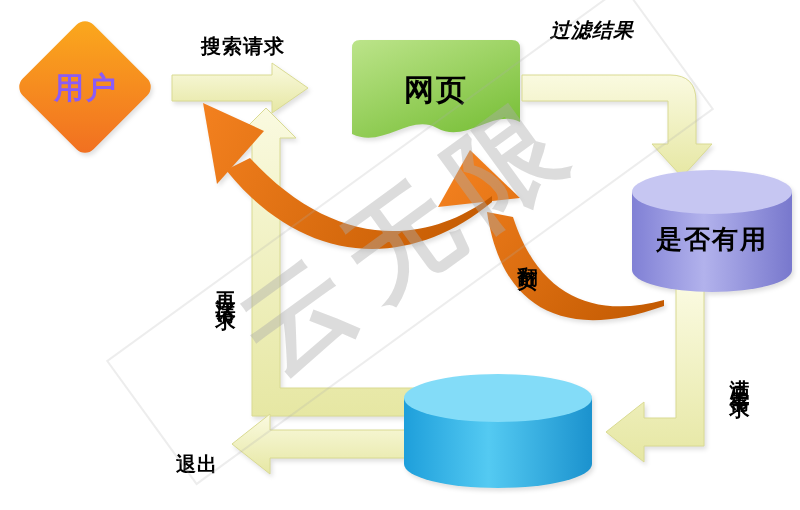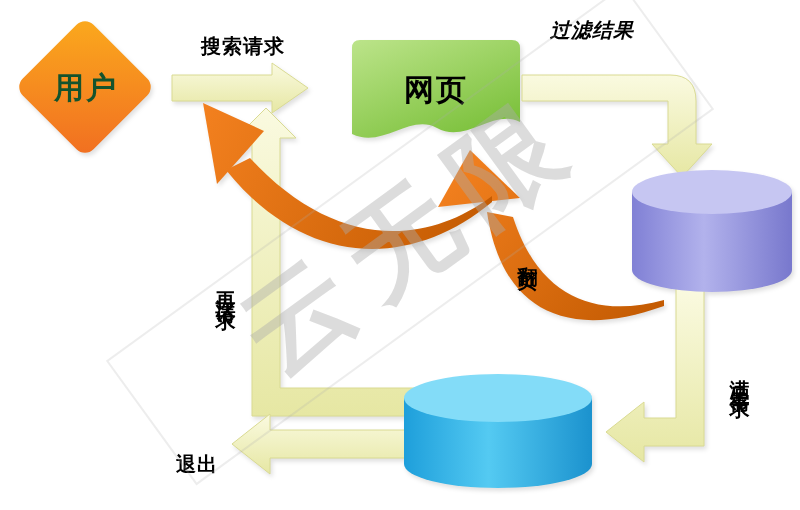--- a/index.html
+++ b/index.html
@@ -11,21 +11,21 @@
   .stage svg.shapes { position:absolute; left:0; top:0;
     filter: drop-shadow(2px 3px 2px rgba(0,0,0,0.12)); }
   .label {
     position:absolute; transform:translate(-50%,-50%);
     font-weight:bold; color:#000000; white-space:nowrap;
     text-align:center; line-height:1.15;
   }
   .edge-label { font-size:20px; letter-spacing:1px; }
   .node-label { font-size:30px; letter-spacing:2px; }
   .node-label.small { font-size:26px; }
-  .node-label.white { color:#14532d; }
+  .node-label.white { color:#8b5cf6; }
   .vlabel {
     writing-mode: vertical-rl; text-orientation: upright;
     letter-spacing:6px; line-height:1;
   }
   .watermark {
     position:absolute; left:120px; top:140px; width:580px; height:190px;
     transform: rotate(-36deg);
     display:flex; align-items:center; justify-content:center;
     pointer-events:none;
   }
@@ -123,18 +123,19 @@
 
   <div class="label edge-label" style="left:243px; top:46px;">搜索请求</div>
   <div class="label edge-label" style="left:592px; top:30px;font-style:italic;">过滤结果</div>
   <div class="label edge-label vlabel" style="left:528px; top:257px;">翻页</div>
   <div class="label edge-label vlabel" style="left:226px; top:288px;">再次请求</div>
   <div class="label edge-label vlabel" style="left:740px; top:376px;">满足需求</div>
   <div class="label edge-label" style="left:197px; top:464px;">退出</div>
 
   <div class="label node-label white" style="left:86px; top:88px;">用户</div>
   <div class="label node-label" style="left:436px; top:90px;">网页</div>
+  <div class="label node-label small" style="left:712px; top:240px;">是否有用</div>
 
   <div class="watermark">
     <span class="wm-text">云无限</span>
   </div>
 
 </div>
 
 </body></html>

